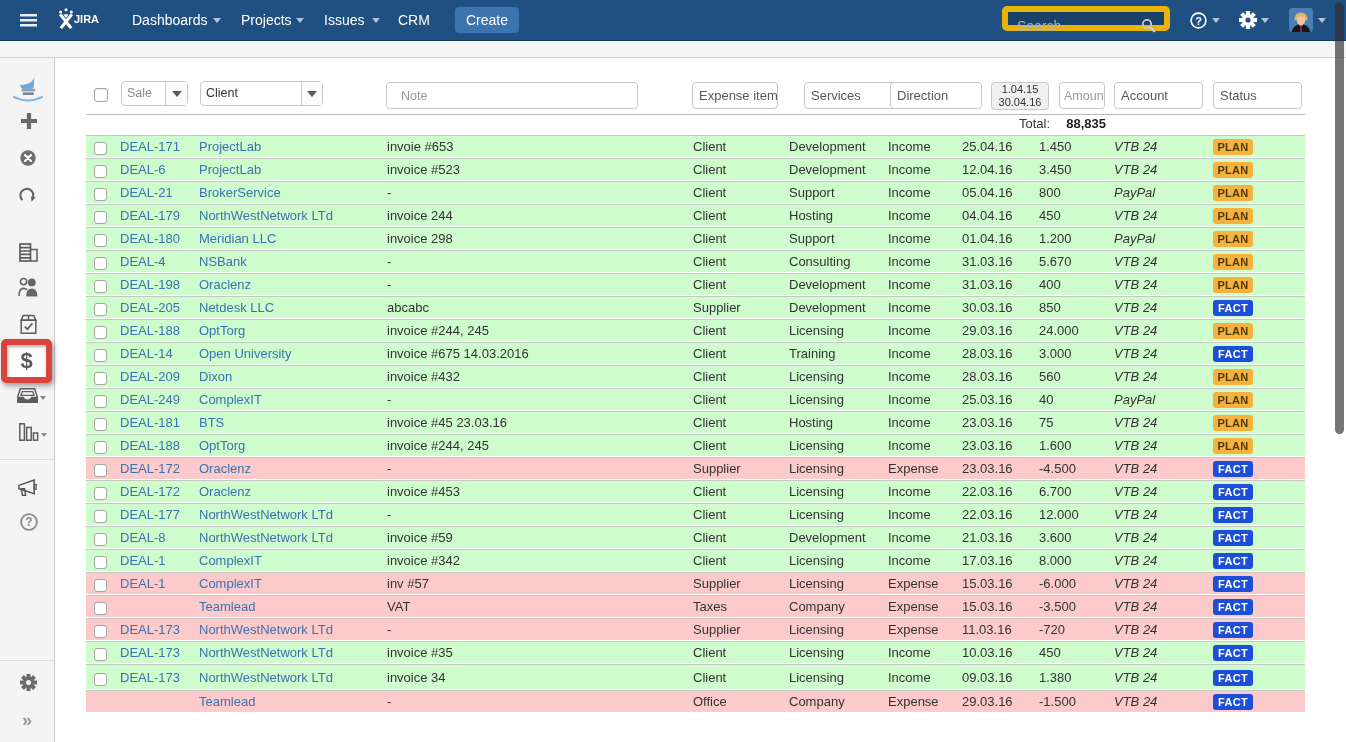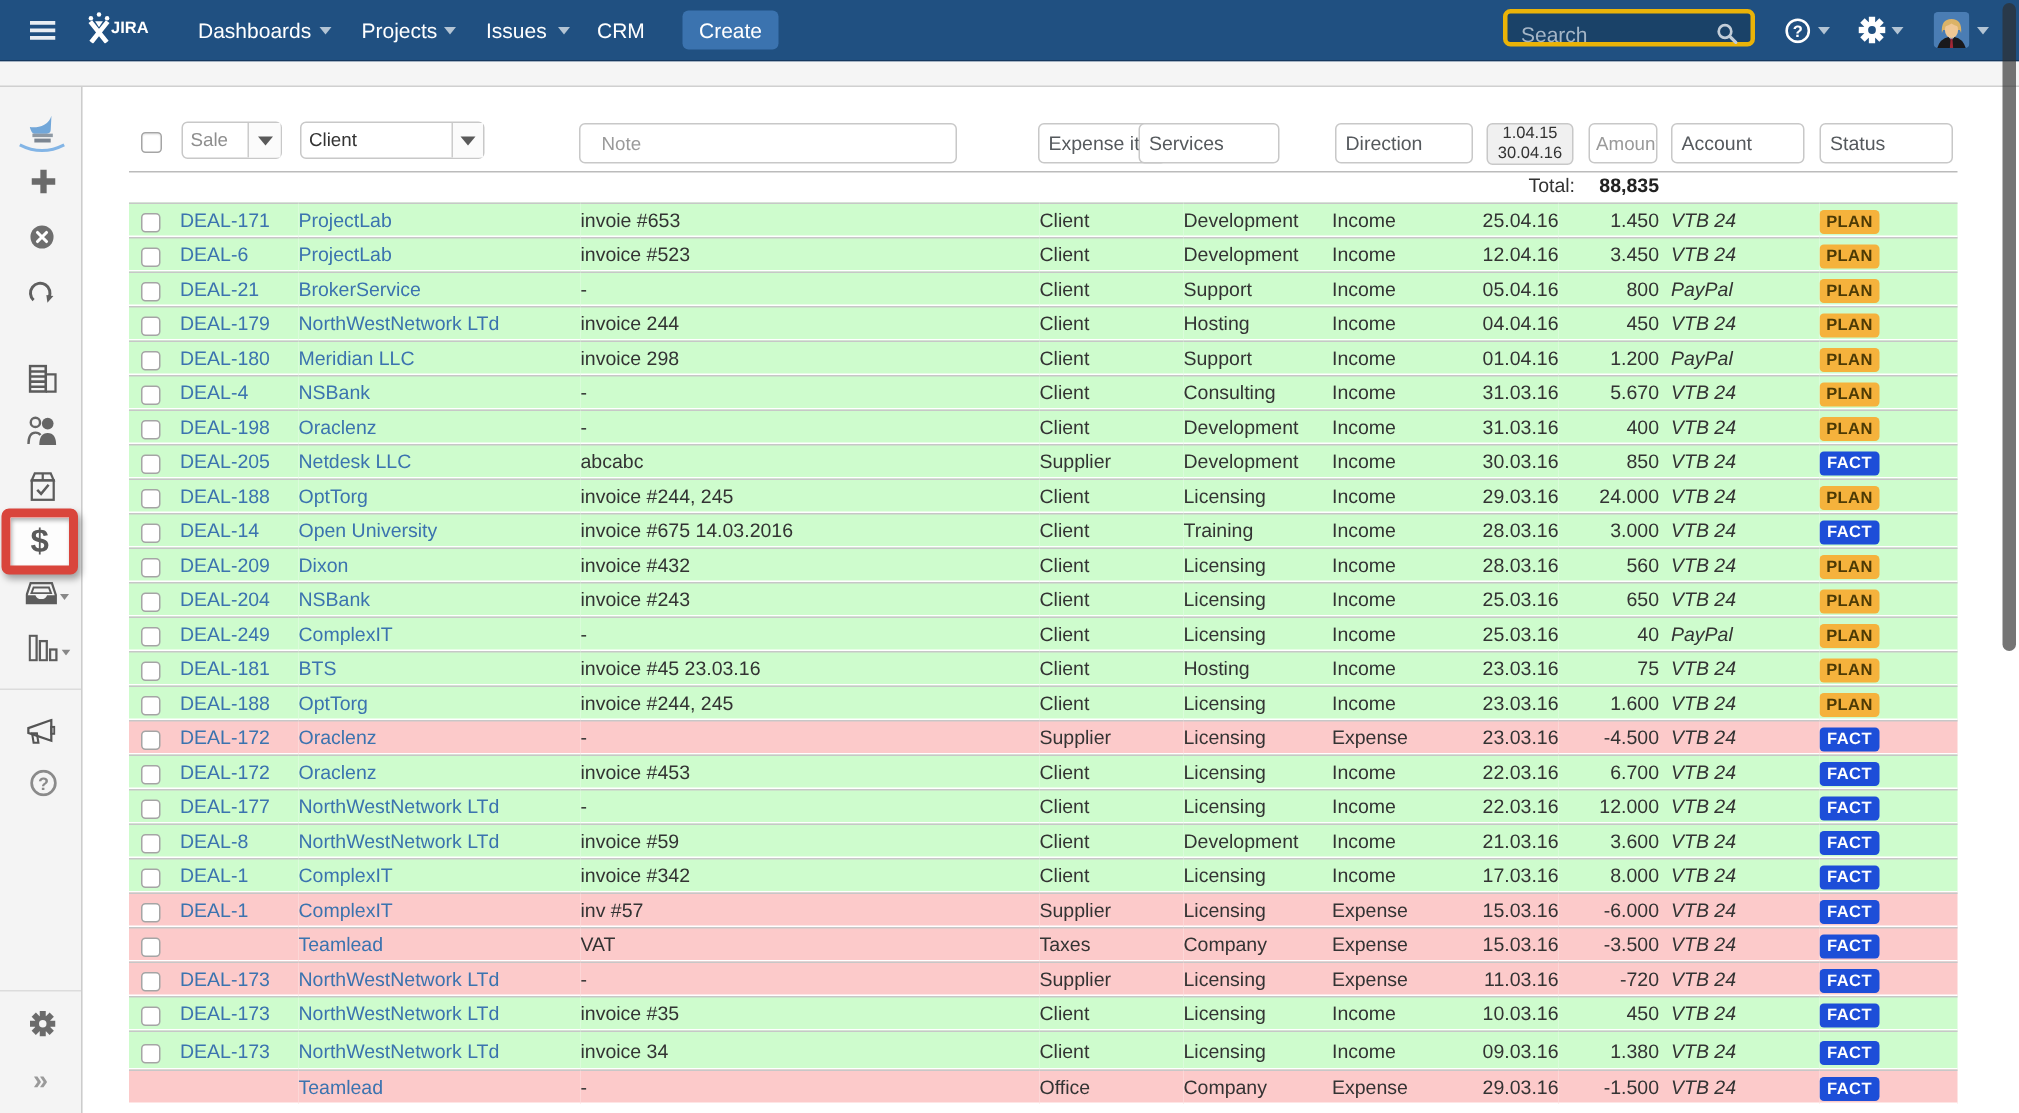--- a/index.html
+++ b/index.html
@@ -12,21 +12,21 @@
 #nav { position:absolute; left:0; top:0; width:1346px; height:41px;
   background:#205081; border-bottom:0; }
 #nav .edge { position:absolute; left:0; top:40px; width:1346px; height:1px; background:#16395f; }
 .navtxt { position:absolute; top:13px; color:#ffffff; font-size:14px; line-height:14px; white-space:nowrap; }
 .ncaret { position:absolute; width:0; height:0; border-left:4px solid transparent;
   border-right:4px solid transparent; border-top:5px solid #b3c4d4; top:18px; }
 #createbtn { position:absolute; left:455px; top:7px; width:64px; height:26px;
   background:#3b73af; border-radius:4px; color:#fff; font-size:14px; text-align:center;
   line-height:26px; }
 #searchbox { position:absolute; left:1002px; top:6px; width:168px; height:25px;
-  background:#1a4268; border:3px solid #eab308; border-radius:5px; }
+  background:#1a4268; border:6px solid #eab308; border-radius:5px; }
 #searchbox span { position:absolute; left:9px; top:6px; font-size:14px; color:#a4b5c6; }
 #avatar { position:absolute; left:1289px; top:8px; width:24px; height:24px; border-radius:3px; overflow:hidden; }
 
 
 #strip { position:absolute; left:0; top:41px; width:1346px; height:17px;
   background:#f5f5f5; border-bottom:1px solid #d0d0d0; }
 #sidebar { position:absolute; left:0; top:58px; width:55px; height:684px;
   background:#f4f4f4; border-right:1px solid #cccccc; }
 .sep { position:absolute; left:0; width:54px; height:1px; background:#dcdcdc; }
 #dollarbox { position:absolute; left:1px; top:339px; width:51px; height:44px;
@@ -64,21 +64,21 @@
 
 #tbl { position:absolute; left:86px; top:135px; width:1219px;
   border-collapse:separate; border-spacing:0; table-layout:fixed;
   font-size:13px; color:#333; }
 #tbl td { height:21px; padding:0; border-top:1px solid #c7c7c7; border-bottom:1px solid #ffffff;
   line-height:21px; white-space:nowrap; overflow:hidden; vertical-align:middle; }
 #tbl tr.gr td { background:#cefccd; }
 #tbl tr.rr td { background:#fccaca; }
 #tbl tr.tall td { height:26px; }
 #tbl a { color:#3b73af; text-decoration:none; }
-#tbl td.tr { text-align:right; }
+#tbl td.tr { text-align:left; }
 #tbl td.acc { padding-left:8px;font-style:italic; }
 .cb { display:inline-block; width:13px; height:13px; margin-left:8px; margin-top:6px;
   border:1px solid #a5a5a5; border-radius:3px; background:#fff; vertical-align:top; }
 .plan,.fact { display:inline-block; min-width:40px; height:16px; border-radius:3px;
   font-size:11px; font-weight:bold; text-align:center; line-height:16px;
   letter-spacing:0.3px; }
 .plan { background:#f5b23c; color:#4c3a05; }
 .fact { background:#1d4ed8; color:#ffffff; }
 
 
@@ -234,21 +234,21 @@
   <div class="combo" style="left:121px;width:67px">
     <div class="txt" style="color:#8e8e8e">Sale</div>
     <div class="arr" style="width:22px"></div>
   </div>
   <div class="combo" style="left:200px;width:123px">
     <div class="txt">Client</div>
     <div class="arr" style="width:21px"></div>
   </div>
   <div class="fbox" style="left:386px;width:252px;padding-left:14px"><span class="fph">Note</span></div>
   <div class="fbox" style="left:692px;width:86px">Expense items</div>
-  <div class="fbox" style="left:759px;width:94px">Services</div>
+  <div class="fbox" style="left:804px;width:94px">Services</div>
   <div class="fbox" style="left:890px;width:92px">Direction</div>
   <div id="fdate">1.04.15<br>30.04.16</div>
   <div class="fbox" style="left:1059px;width:46px;padding-left:4px"><span class="fph">Amount</span></div>
   <div class="fbox" style="left:1114px;width:89px">Account</div>
   <div class="fbox" style="left:1213px;width:89px">Status</div>
   <div id="filterline"></div>
 
   <div id="totlabel">Total:</div>
   <div id="totval">88,835</div>
 
@@ -405,33 +405,20 @@
           <td>Client</td>
           <td>Licensing</td>
           <td>Income</td>
           <td class="tr">28.03.16</td>
           <td class="tr">560</td>
           <td class="acc">VTB 24</td>
           <td class="bd"><span class="plan">PLAN</span></td>
         </tr>
 <tr class="gr">
           <td class="c0"><span class="cb"></span></td>
-          <td><a>DEAL-204</a></td>
-          <td><a>NSBank</a></td>
-          <td>invoice #243</td>
-          <td>Client</td>
-          <td>Licensing</td>
-          <td>Income</td>
-          <td class="tr">25.03.16</td>
-          <td class="tr">650</td>
-          <td class="acc">VTB 24</td>
-          <td class="bd"><span class="plan">PLAN</span></td>
-        </tr>
-<tr class="gr">
-          <td class="c0"><span class="cb"></span></td>
           <td><a>DEAL-249</a></td>
           <td><a>ComplexIT</a></td>
           <td>-</td>
           <td>Client</td>
           <td>Licensing</td>
           <td>Income</td>
           <td class="tr">25.03.16</td>
           <td class="tr">40</td>
           <td class="acc">PayPal</td>
           <td class="bd"><span class="plan">PLAN</span></td>

